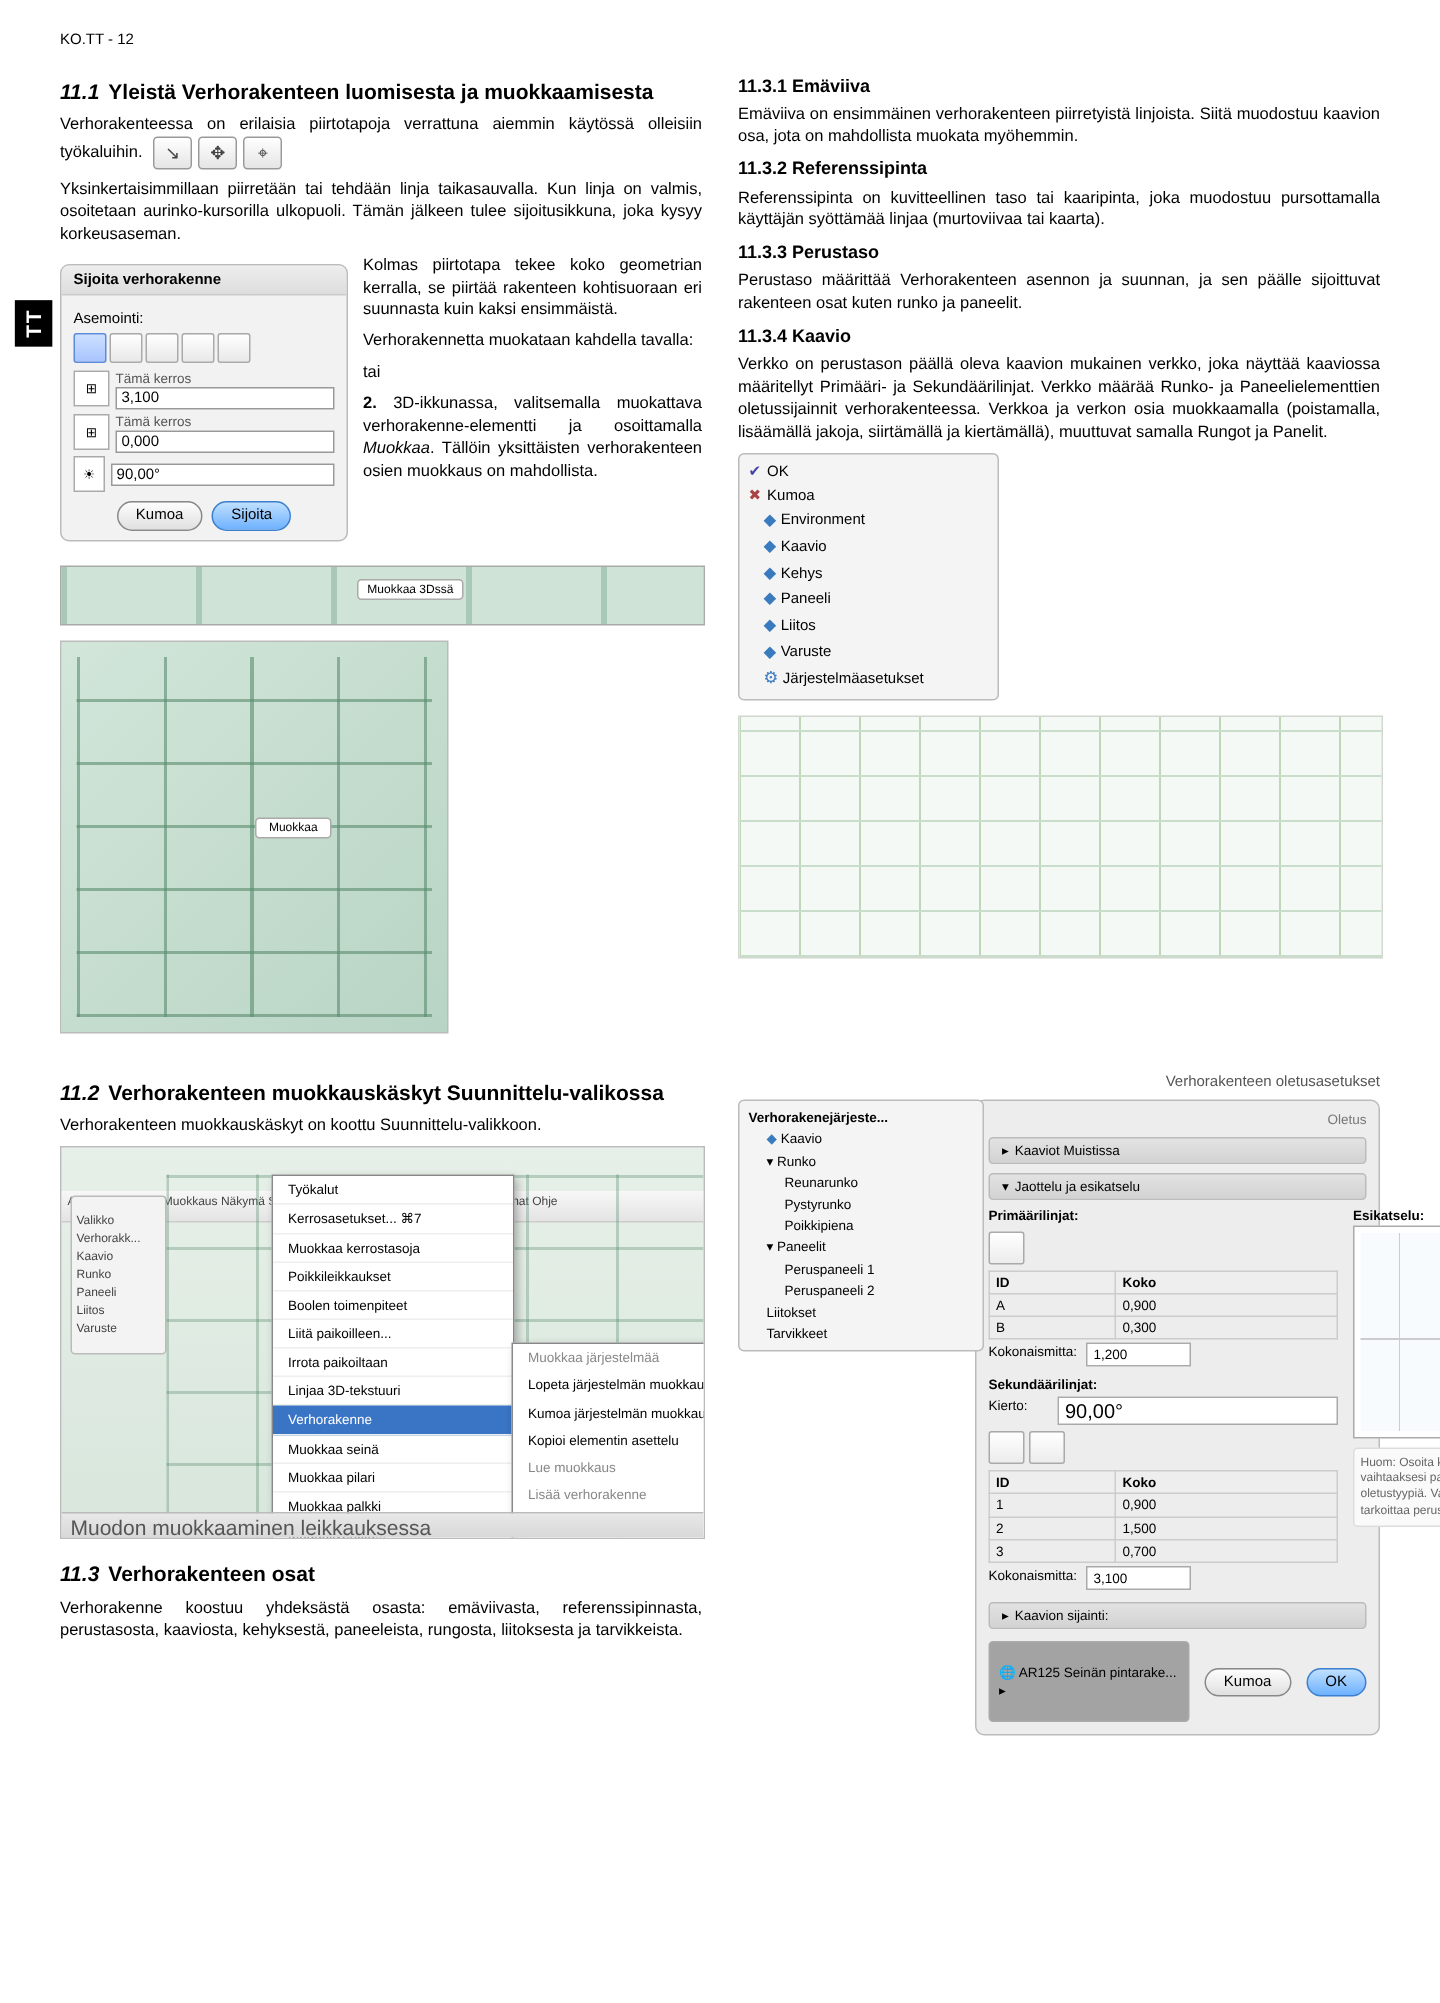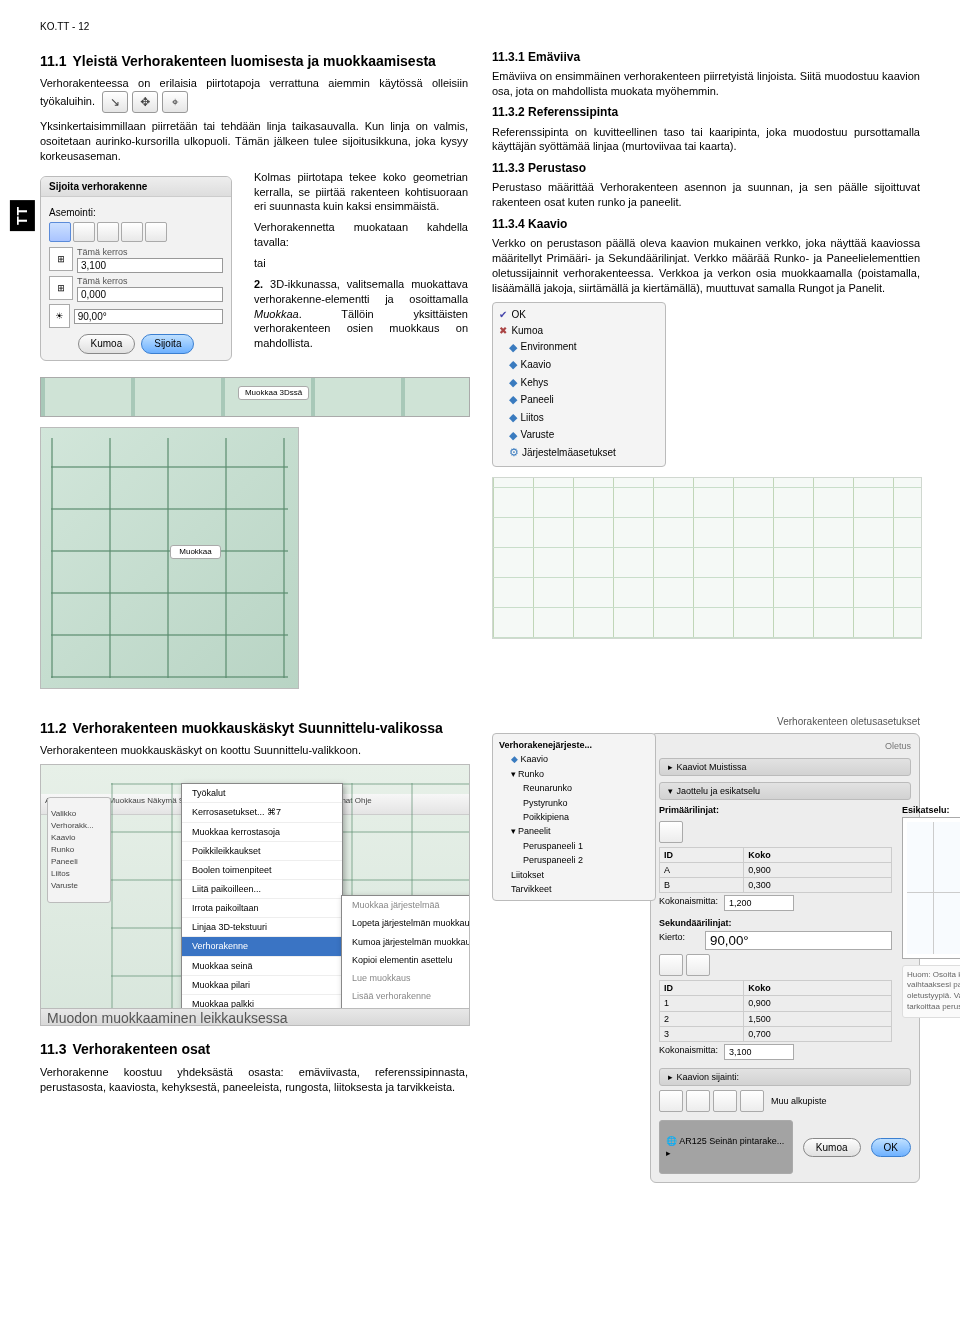--- a/index.html
+++ b/index.html
@@ -40,20 +40,21 @@
     flex: 1;
     min-width: 0;
   }
   h2.section-title {
     font-size: 14px;
     font-weight: bold;
     margin: 4px 0 6px 0;
   }
   h2.section-title .num {
     margin-right: 6px;
+    font-style: italic;
   }
   h3.sub-title {
     font-size: 12px;
     font-weight: bold;
     margin: 1px 0 4px 0;
   }
   p {
     margin: 0 0 6px 0;
     text-align: justify;
   }
@@ -75,21 +76,21 @@
     text-align: center;
     line-height: 20px;
     color: #444;
   }
   .dialog {
     width: 190px;
     border: 1px solid #bbb;
     border-radius: 6px;
     background: #f2f2f2;
     font-size: 10px;
-    margin: 6px 22px 6px 0;
+    margin: 6px 10px 6px 0;
     float: left;
     overflow: hidden;
   }
   .dlg-titlebar {
     background: linear-gradient(#eee, #ddd);
     padding: 3px 8px;
     font-weight: bold;
     border-bottom: 1px solid #ccc;
   }
   .dlg-body {
@@ -547,27 +548,20 @@
             </div>
           </div>
           <div>
             <div class="field-label">Esikatselu:</div>
             <div class="grid-preview"></div>
             <div class="note-box">Huom: Osoita kenttiin vaihtaaksesi paneelin oletustyypiä. Valkoinen tarkoittaa perustyyppiä.</div>
           </div>
         </div>
 
         <div class="hdr-bar">▸ <span>Kaavion sijainti:</span></div>
-        <div class="icon-strip">
-          <div class="si"></div>
-          <div class="si"></div>
-          <div class="si"></div>
-          <div class="si"></div>
-          <span style="align-self:center; margin-left:4px">Muu alkupiste</span>
-        </div>
 
         <div class="bottom-buttons">
           <span class="chip"><span>🌐 </span><span>AR125 Seinän pintarake...</span> ▸</span>
           <div class="btn">Kumoa</div>
           <div class="btn primary">OK</div>
         </div>
       </div>
       <div class="clear"></div>
     </div>
   </div>

